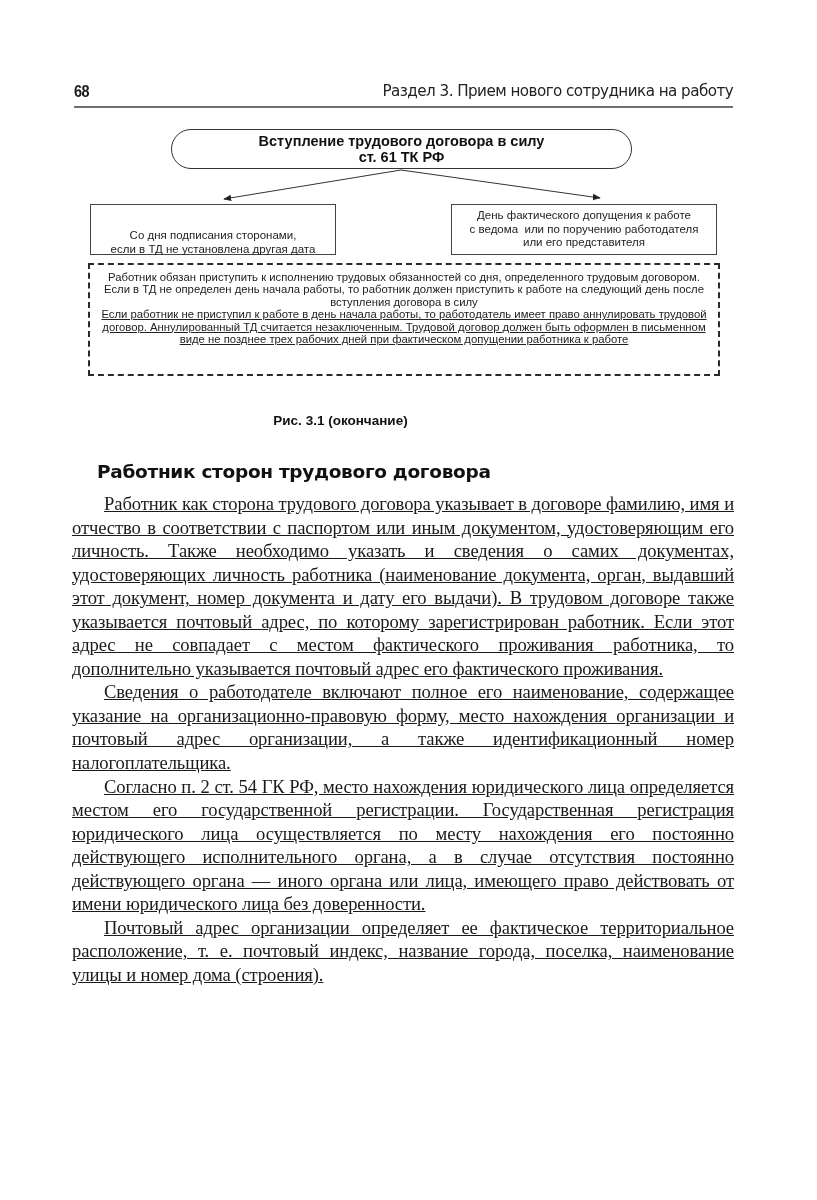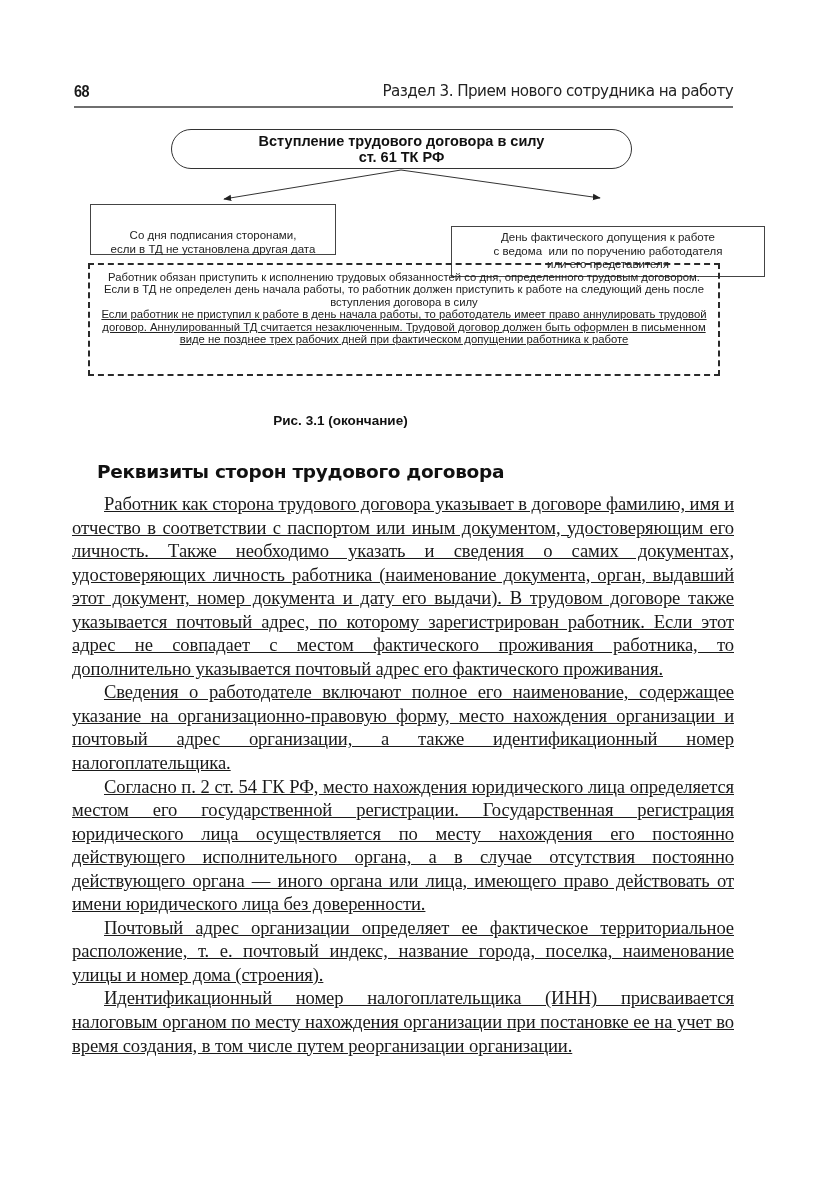--- a/index.html
+++ b/index.html
@@ -29,21 +29,21 @@
     text-align: center; line-height: 16px; padding-top: 3px; color: #111;
   }
 
   .side-box {
     position: absolute; top: 204px; height: 51px; box-sizing: border-box;
     border: 1px solid #444;
     font-family: "Liberation Sans", sans-serif; font-size: 11.5px; line-height: 13.5px;
     text-align: center; color: #222;
   }
   .side-box.left { left: 90px; width: 246px; padding-top: 24px; }
-  .side-box.right { left: 451px; width: 314px; padding-top: 4px; margin-top: 22px; }
+  .side-box.right { left: 451px; width: 266px; padding-top: 4px; }
 
   .dashed-box {
     position: absolute; left: 88px; top: 263px; width: 632px; height: 113px;
     box-sizing: border-box;
     border: 2px dashed #2a2a2a;
     font-family: "Liberation Sans", sans-serif; font-size: 11.3px; line-height: 12.4px;
     text-align: center; color: #222; padding: 6px 10px 0 10px;
   }
   .dashed-box .para2 { text-decoration: underline; }
 
@@ -99,21 +99,20 @@
   <div>или его представителя</div>
 </div>
 
 <div class="dashed-box">
   <div>Работник обязан приступить к исполнению трудовых обязанностей со дня, определенного трудовым договором. Если в ТД не определен день начала работы, то работник должен приступить к работе на следующий день после вступления договора в силу</div>
   <div class="para2">Если работник не приступил к работе в день начала работы, то работодатель имеет право аннулировать трудовой договор. Аннулированный ТД  считается незаключенным. Трудовой договор должен быть оформлен в письменном виде не позднее трех рабочих дней при фактическом допущении работника к работе</div>
 </div>
 
 <div class="caption">Рис. 3.1 (окончание)</div>
 
-<div class="section-heading">Реквизиты сторон трудового договора</div>
+<div class="section-heading">Работник сторон трудового договора</div>
 
 <div class="body-text">
   <p>Работник как сторона трудового договора указывает в договоре фамилию, имя и отчество в соответствии с паспортом или иным документом, удостоверяющим его личность. Также необходимо указать и сведения о самих документах, удостоверяющих личность работника (наименование документа, орган, выдавший этот документ, номер документа и дату его выдачи). В трудовом договоре также указывается почтовый адрес, по которому зарегистрирован работник. Если этот адрес не совпадает с местом фактического проживания работника, то дополнительно указывается почтовый адрес его фактического проживания.</p>
   <p>Сведения о работодателе включают полное его наименование, содержащее указание на организационно-правовую форму, место нахождения организации и почтовый адрес организации, а также идентификационный номер налогоплательщика.</p>
   <p>Согласно п. 2 ст. 54 ГК РФ, место нахождения юридического лица определяется местом его государственной регистрации. Государственная регистрация юридического лица осуществляется по месту нахождения его постоянно действующего исполнительного органа, а в случае отсутствия постоянно действующего органа — иного органа или лица, имеющего право действовать от имени юридического лица без доверенности.</p>
   <p>Почтовый адрес организации определяет ее фактическое территориальное расположение, т. е. почтовый индекс, название города, поселка, наименование улицы и номер дома (строения).</p>
-  <p>Идентификационный номер налогоплательщика (ИНН) присваивается налоговым органом по месту нахождения организации при постановке ее на учет во время создания, в том числе путем реорганизации организации.</p>
 </div>
 
 </body></html>

